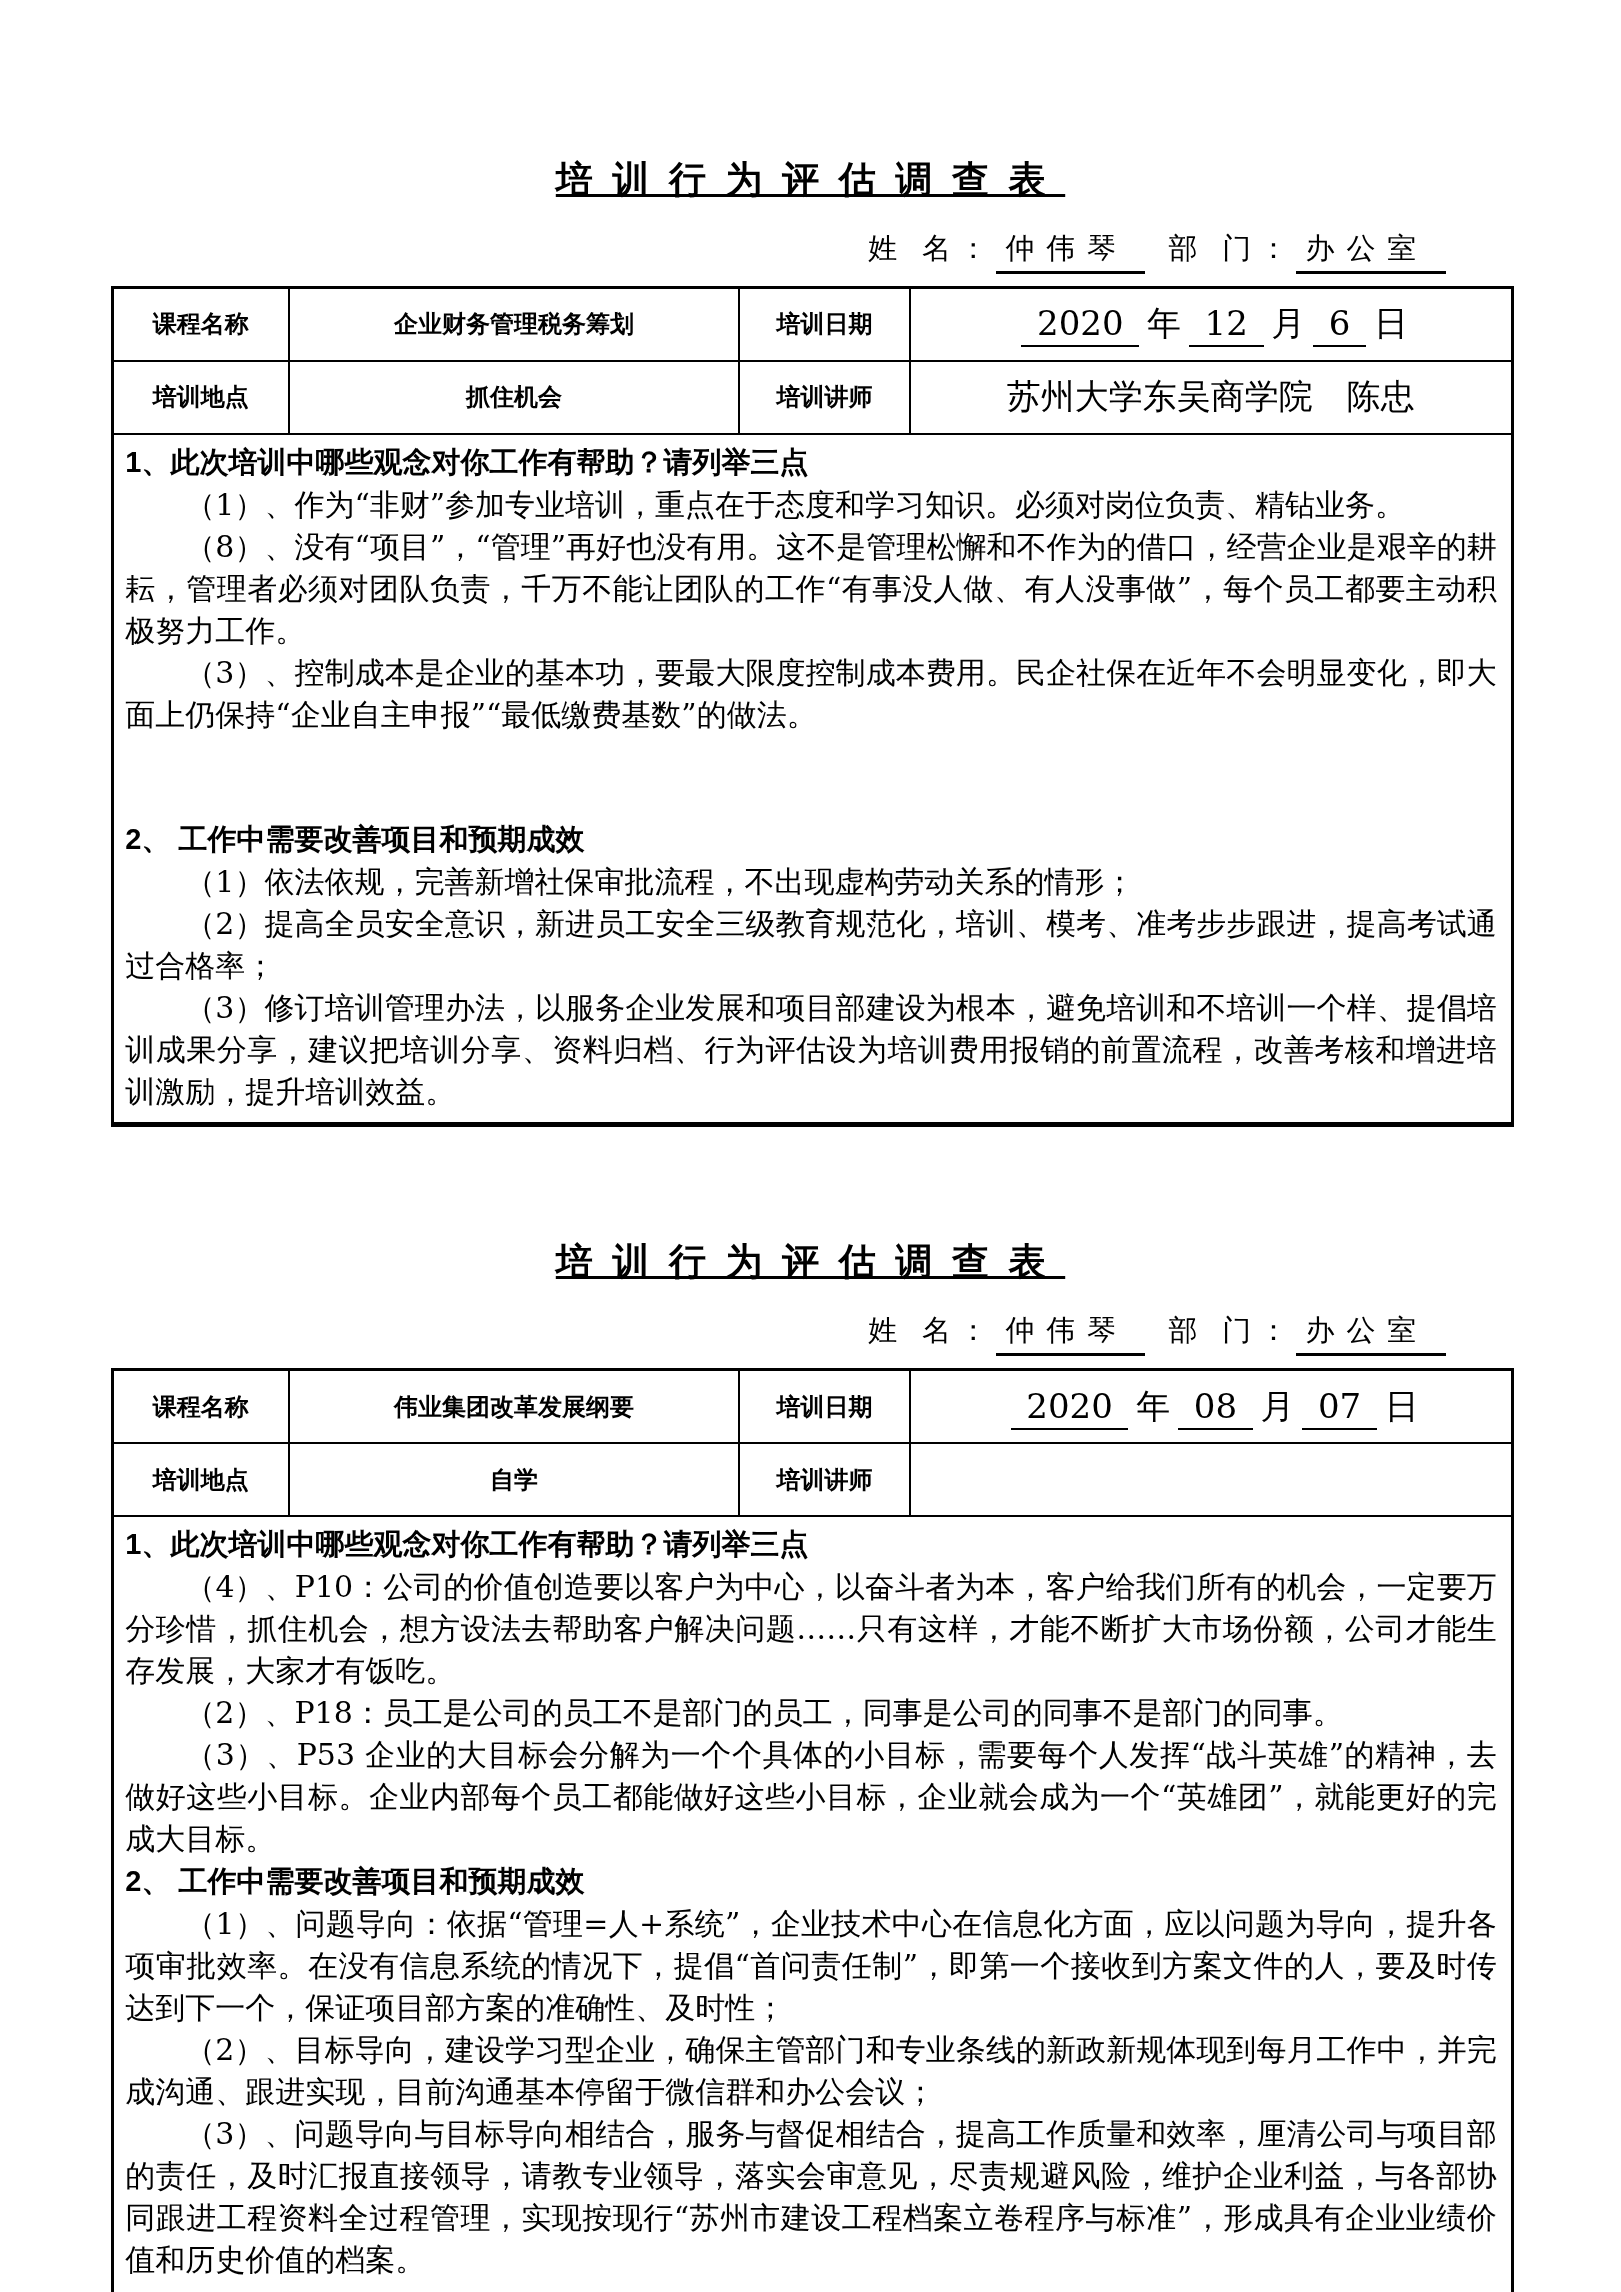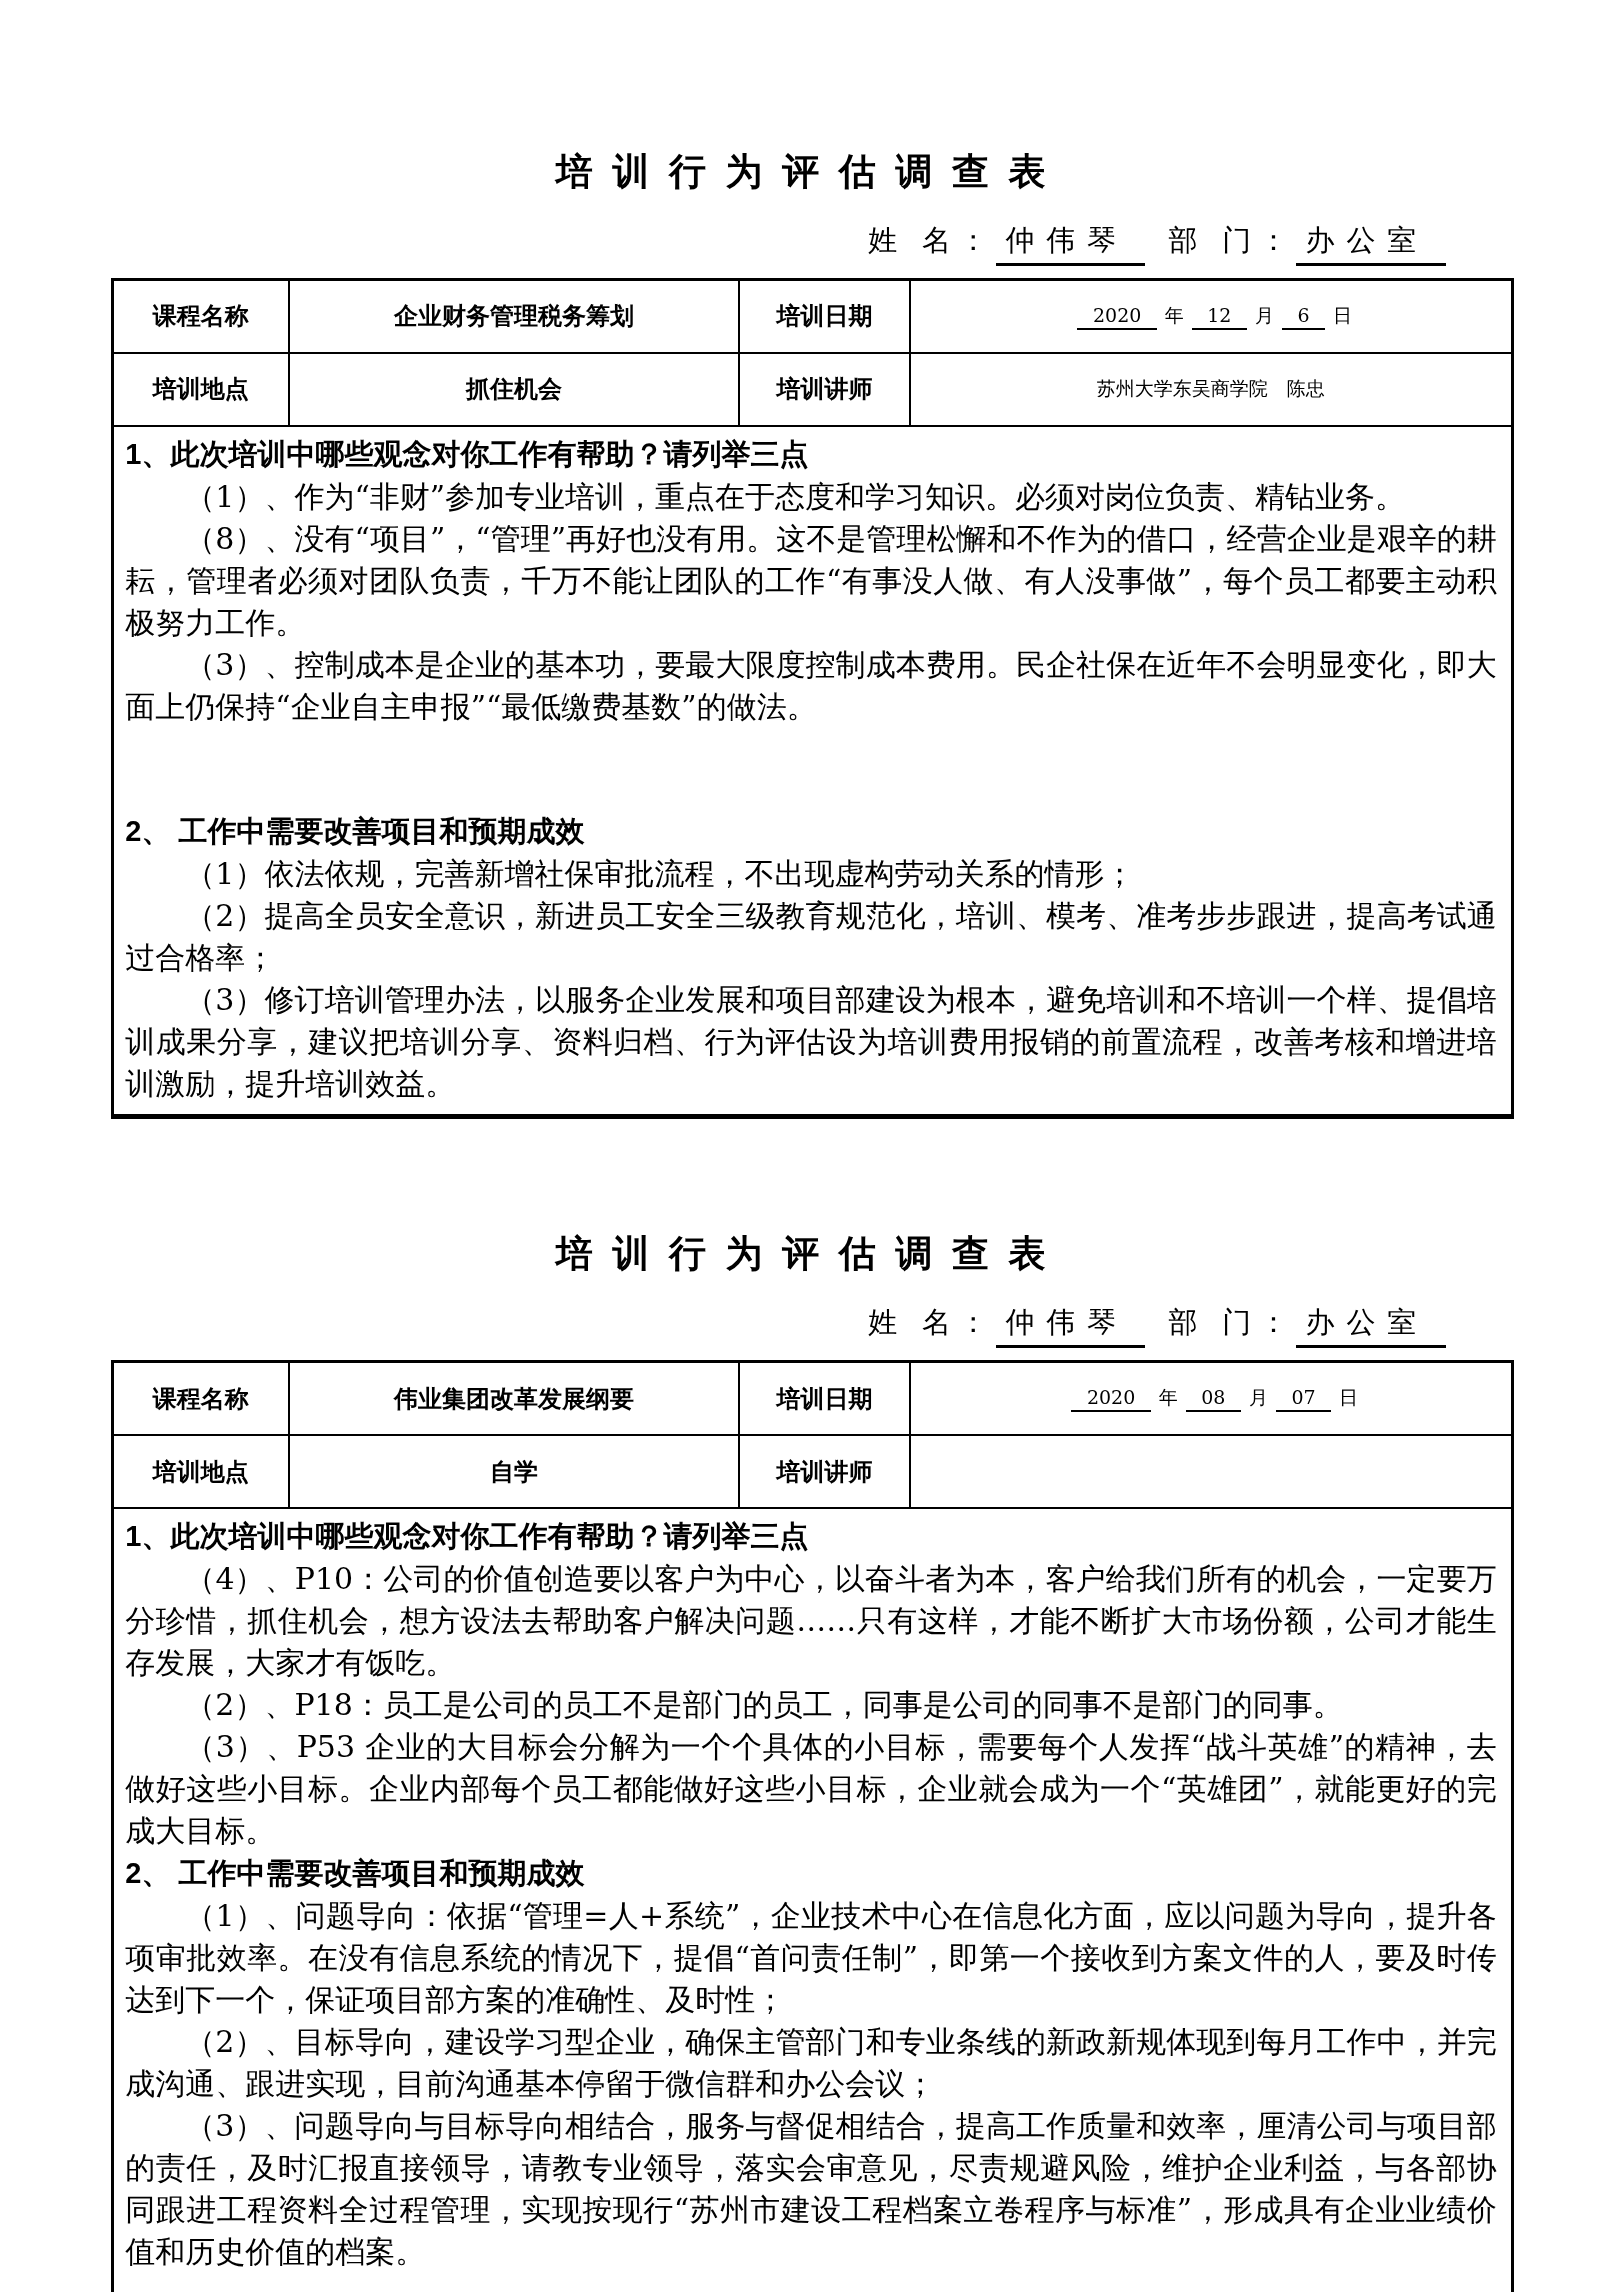--- a/index.html
+++ b/index.html
@@ -9,26 +9,27 @@
     font-family: "DejaVu Serif", "Liberation Serif", serif;
     color: #000;
   }
   .page {
     width: 1621px; height: 2293px;
     padding-top: 147px;
     box-sizing: border-box;
   }
   .form { width: 1400px; margin: 0 auto; }
   .form-title {
-    margin: 0; padding: 0;
+    margin: 8px; padding: 0;
     text-align: center;
     font-size: 37px;
     font-weight: bold;
     letter-spacing: 19.6px;
     font-family: "DejaVu Serif", "Liberation Serif", serif;
+    text-decoration: underline;
   }
   .form2 .form-title { margin-top: 110px; }
   .namebar {
     margin-top: 24px;
     padding-right: 59px;
     text-align: right;
     font-size: 29px;
     letter-spacing: 7.8px;
     white-space: nowrap;
   }
@@ -57,21 +58,21 @@
   }
   td.val {
     font-family: "Liberation Sans", sans-serif;
     font-weight: bold;
     font-size: 24px;
     text-align: center;
   }
   td.val-plain {
     font-family: "DejaVu Serif", "Liberation Serif", serif;
     font-weight: normal;
-    font-size: 19px;
+    font-size: 34px;
     text-align: center;
   }
   .dnum {
     display: inline-block;
     border-bottom: 2.9px solid #000;
     padding: 0 15.7px 2px 15.7px;
     margin: 0 7.8px;
     font-family: "DejaVu Serif", "Liberation Serif", serif;
     font-weight: normal;
   }

